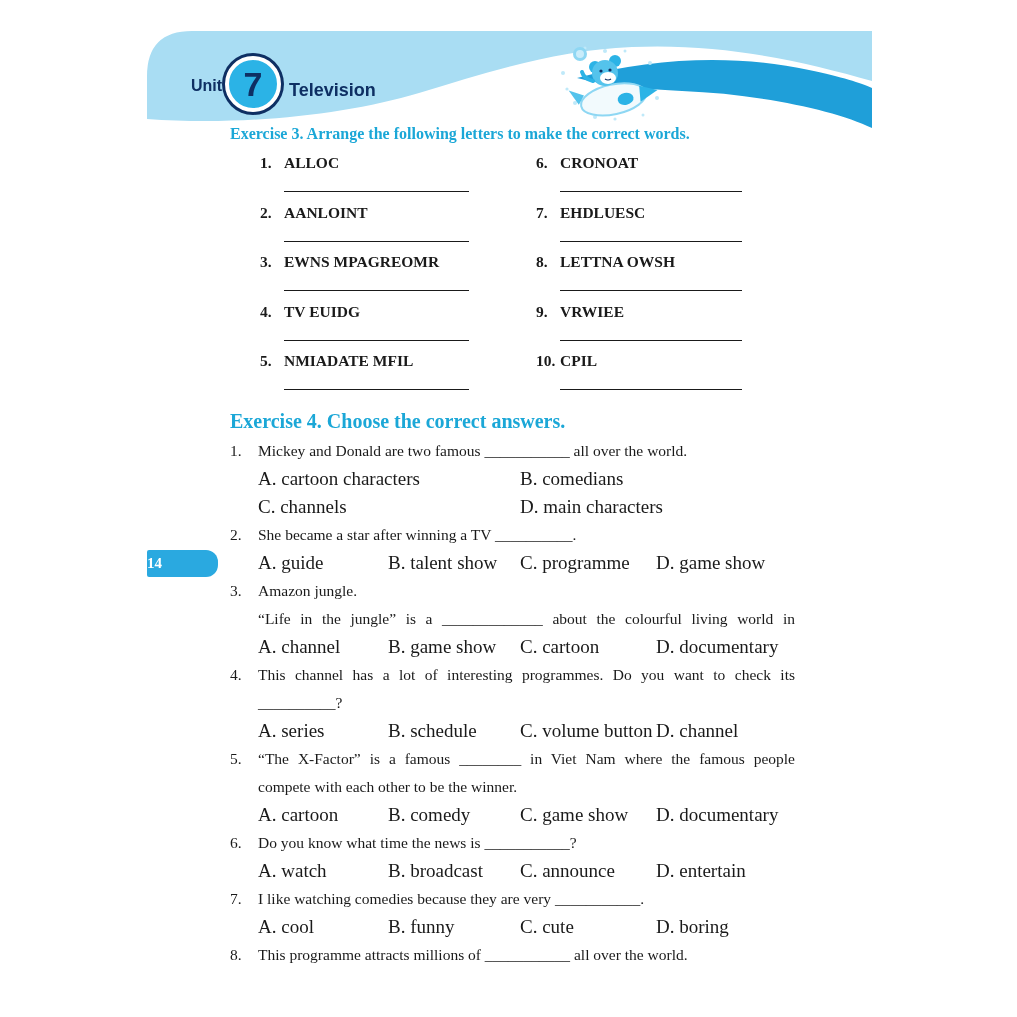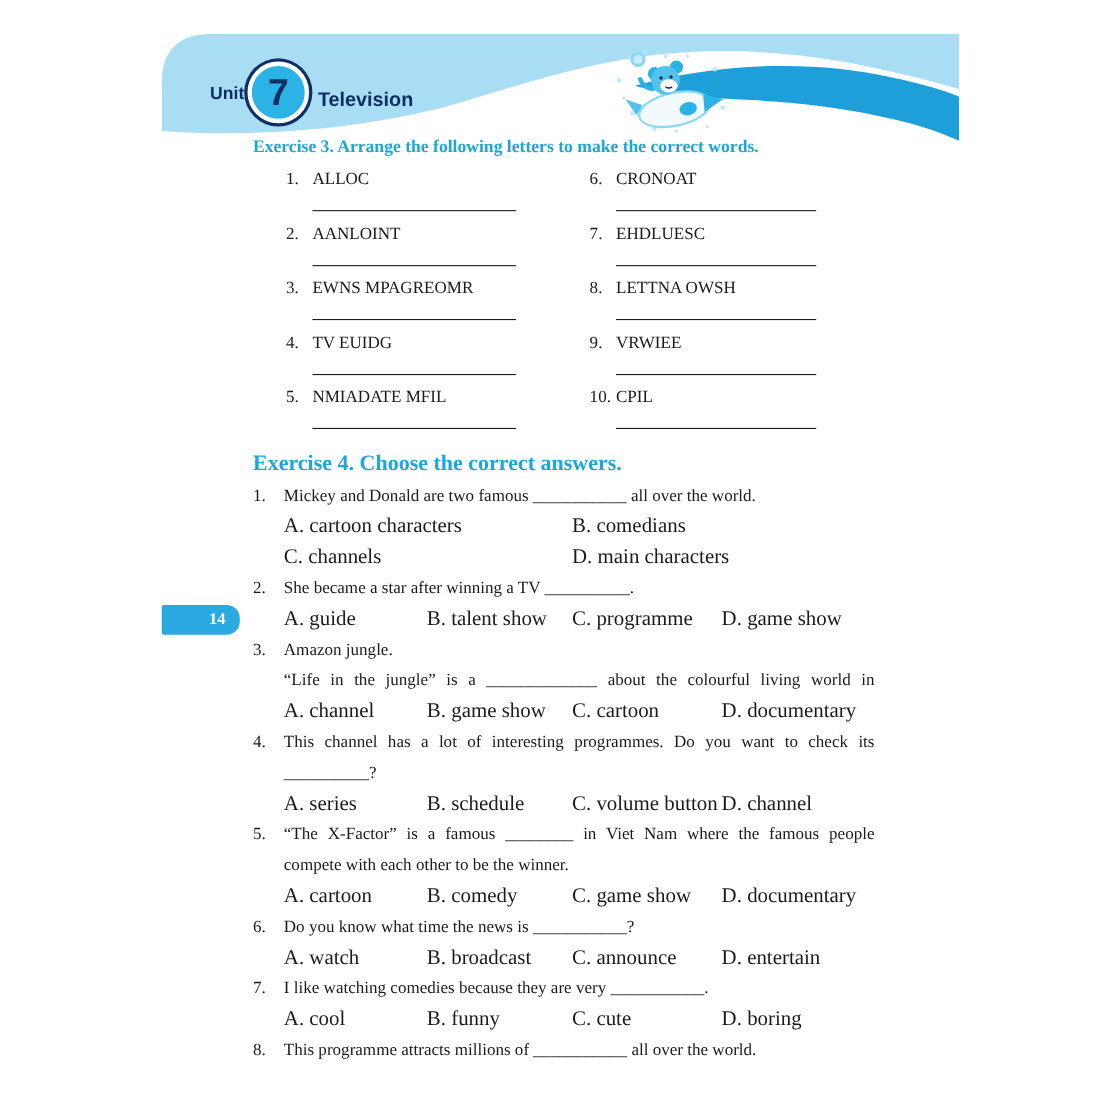--- a/index.html
+++ b/index.html
@@ -19,30 +19,30 @@
   .unit-title { position:absolute; left:142px; top:49px; font-family:"Liberation Sans", sans-serif;
                 font-weight:bold; font-size:18px; color:#0e2f63; z-index:3; }
   .mascot { position:absolute; left:408px; top:12px; z-index:2; }
 
   
   .ex3-title { position:absolute; left:230px; top:94px; font-size:16px; font-weight:bold;
                color:#1ba7d7; z-index:4; }
   .ex3-grid { position:absolute; left:260px; top:123px; width:500px;
               display:grid; grid-template-columns:276px 224px; grid-auto-rows:49.6px;
               grid-auto-flow:row; font-size:15.5px; }
-  .ex3-item { position:relative; }
+  .ex3-item { position:relative;font-weight:bold; }
   .ex3-num { display:inline-block; min-width:24px; }
   .ex3-blank { position:absolute; left:24px; top:37px; width:185px;
                border-bottom:1.5px solid #1a1a1a; }
   .ex3-item.rcol .ex3-blank { width:182px; }
 
   
   .page-tab { position:absolute; left:147px; top:519px; width:71px; height:27px;
               background:#2aa9e0; border-radius:2px 12px 12px 2px; box-sizing:border-box;
-              display:flex; align-items:center; justify-content:flex-end; padding-right:13px; }
+              display:flex; align-items:center; justify-content:flex-start; padding-right:13px; }
   .page-tab span { color:#fff; font-weight:bold; font-size:15px; }
 
   
   .ex4 { position:absolute; left:230px; top:381px; width:566px; }
   .ex4-title { font-size:20px; font-weight:bold; color:#1ba7d7; line-height:19px; margin-bottom:8px; }
   .question { position:relative; padding-left:28px; }
   .q-num { position:absolute; left:0; top:0; line-height:23px; font-size:15.5px; }
   .q-line { line-height:23px; margin-bottom:5px; font-size:15.5px; width:537px; }
   .q-line.justify { text-align:justify; text-align-last:justify; }
   .opts { display:grid; line-height:23px; margin-bottom:5px; font-size:19px; width:537px; }

